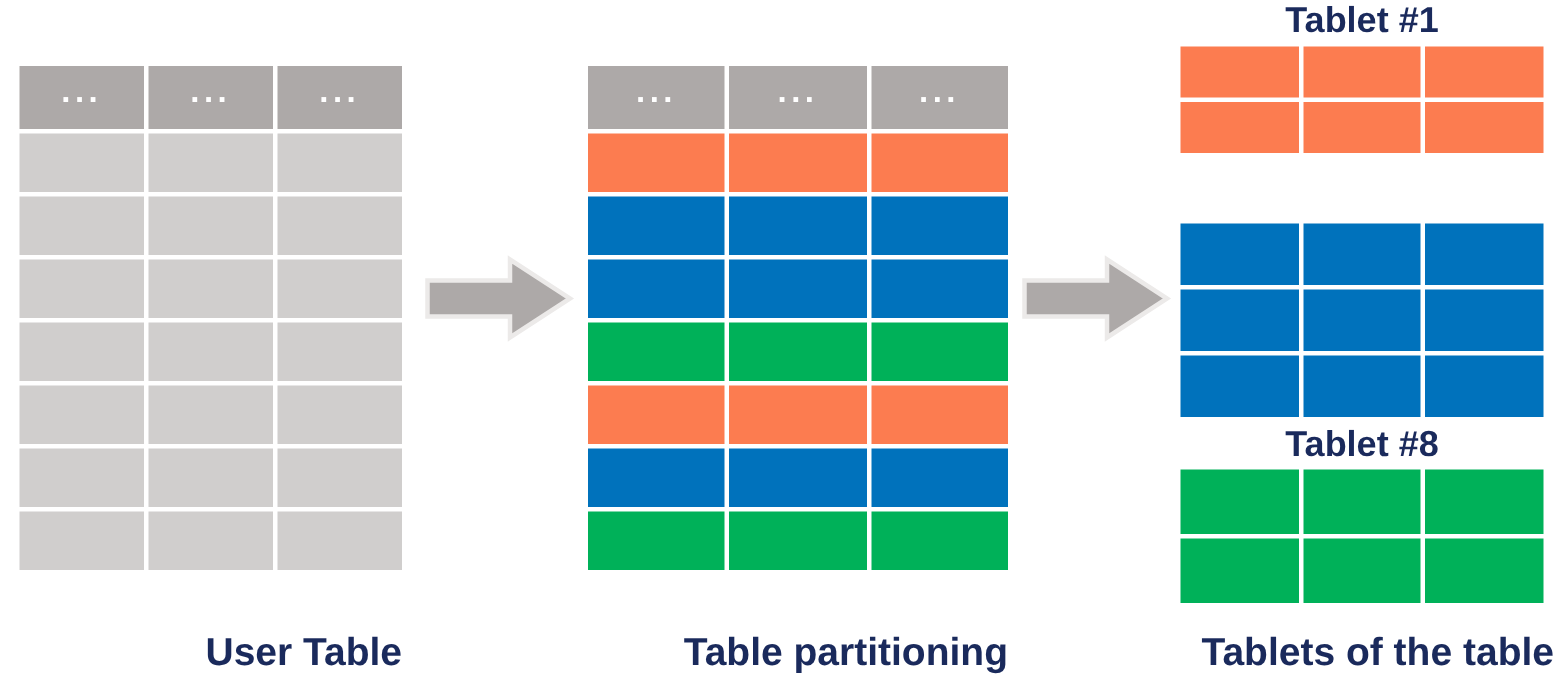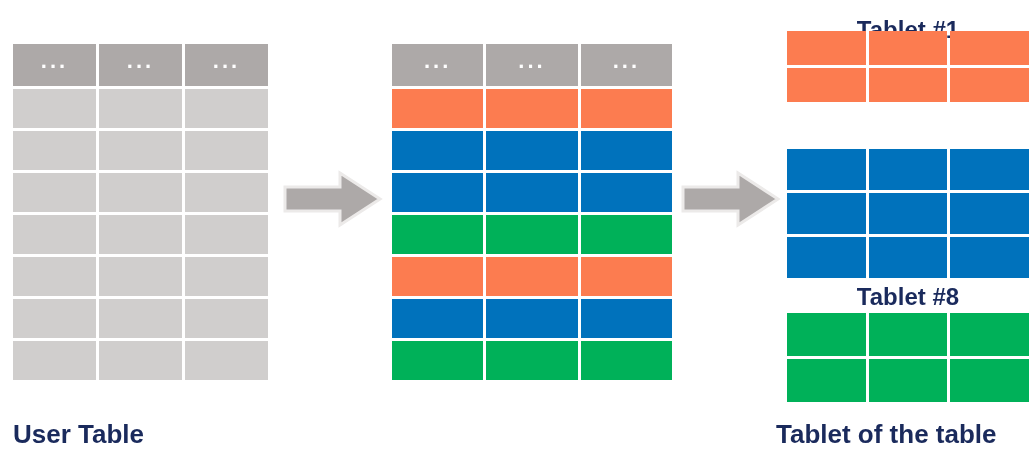--- a/index.html
+++ b/index.html
@@ -17,21 +17,21 @@
     gap:3px;
   }
   .cell { min-width:0; min-height:0; }
   .hdr {
     display:flex; align-items:center; justify-content:center;
     color:#ffffff; font-weight:700; font-size:22px; letter-spacing:3px;
   }
   .dots { line-height:0; display:block; transform:translateY(-4px); }
   .caption {
     position:absolute;
-    text-align:left;
+    text-align:right;
     font-weight:700;
     font-size:26px;
     top:419px;
   }
   .tablet-label {
     position:absolute;
     left:787px; width:242px;
     text-align:center;
     font-weight:700;
     font-size:24px;
@@ -106,26 +106,27 @@
       <div class="cell" style="background: rgb(252, 124, 80);"></div>
       <div class="cell" style="background: rgb(252, 124, 80);"></div>
       <div class="cell" style="background: rgb(252, 124, 80);"></div>
       <div class="cell" style="background: rgb(0, 114, 188);"></div>
       <div class="cell" style="background: rgb(0, 114, 188);"></div>
       <div class="cell" style="background: rgb(0, 114, 188);"></div>
       <div class="cell" style="background: rgb(0, 177, 89);"></div>
       <div class="cell" style="background: rgb(0, 177, 89);"></div>
       <div class="cell" style="background: rgb(0, 177, 89);"></div>
     </div>
+  <div class="caption" style="left: 392px; width: 280px; color: rgb(26, 42, 92);">Table partitioning</div>
 
   <svg id="arrow-2" class="arrow" style="left:681px;" viewBox="0 0 100 58" aria-hidden="true">
     <polygon id="arrow-poly-2" points="2,17 57,17 57,3 97,29 57,55 57,41 2,41" stroke-width="3" stroke-linejoin="miter" fill="#ada9a8" stroke="#eceae9"></polygon>
   </svg>
 
-  <div class="tablet-label" style="top: 0px; color: rgb(26, 42, 92); margin-top: 16px;">Tablet #1</div>
+  <div class="tablet-label" style="top: 0px; color: rgb(26, 42, 92);">Tablet #1</div>
   <div id="tablet-table-0" class="grid-table" style="left: 787px; top: 31px; width: 242px; grid-template-rows: 34px 34px;">
       <div class="cell" style="background: rgb(252, 124, 80);"></div>
       <div class="cell" style="background: rgb(252, 124, 80);"></div>
       <div class="cell" style="background: rgb(252, 124, 80);"></div>
       <div class="cell" style="background: rgb(252, 124, 80);"></div>
       <div class="cell" style="background: rgb(252, 124, 80);"></div>
       <div class="cell" style="background: rgb(252, 124, 80);"></div>
     </div>
 
   <div id="tablet-table-1" class="grid-table" style="left: 787px; top: 149px; width: 242px; grid-template-rows: 41px 41px 41px;">
@@ -143,15 +144,15 @@
   <div class="tablet-label" style="top: 283px; color: rgb(26, 42, 92);">Tablet #8</div>
   <div id="tablet-table-2" class="grid-table" style="left: 787px; top: 313px; width: 242px; grid-template-rows: 43px 43px;">
       <div class="cell" style="background: rgb(0, 177, 89);"></div>
       <div class="cell" style="background: rgb(0, 177, 89);"></div>
       <div class="cell" style="background: rgb(0, 177, 89);"></div>
       <div class="cell" style="background: rgb(0, 177, 89);"></div>
       <div class="cell" style="background: rgb(0, 177, 89);"></div>
       <div class="cell" style="background: rgb(0, 177, 89);"></div>
     </div>
 
-  <div class="caption" style="left: 776px; width: 260px; color: rgb(26, 42, 92);">Tablet of the table</div>
+  <div class="caption" style="left: 776px; width: 260px; color: rgb(26, 42, 92);">Tablets of the table</div>
 
 </div>
 
 </body></html>

